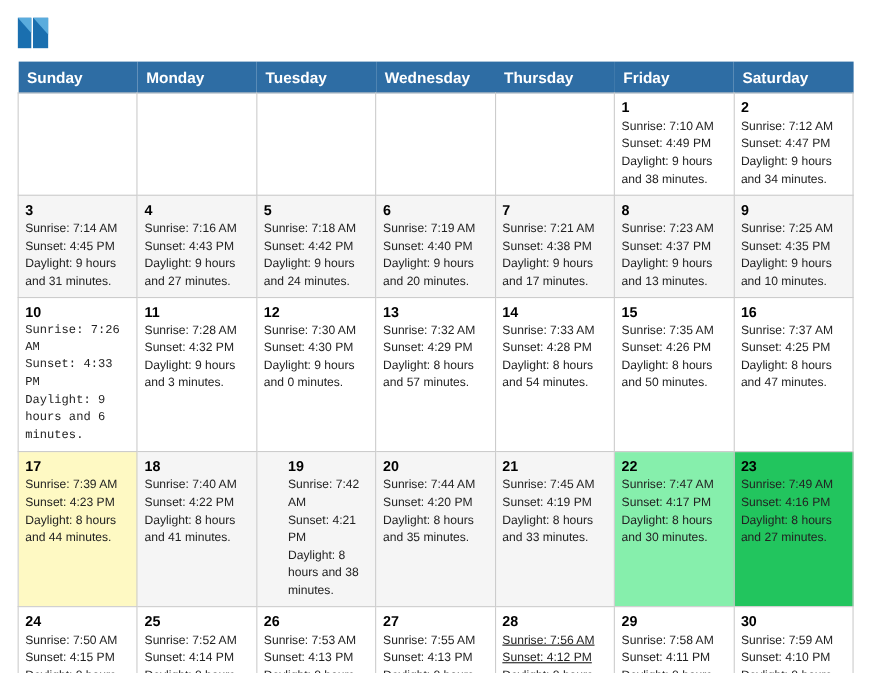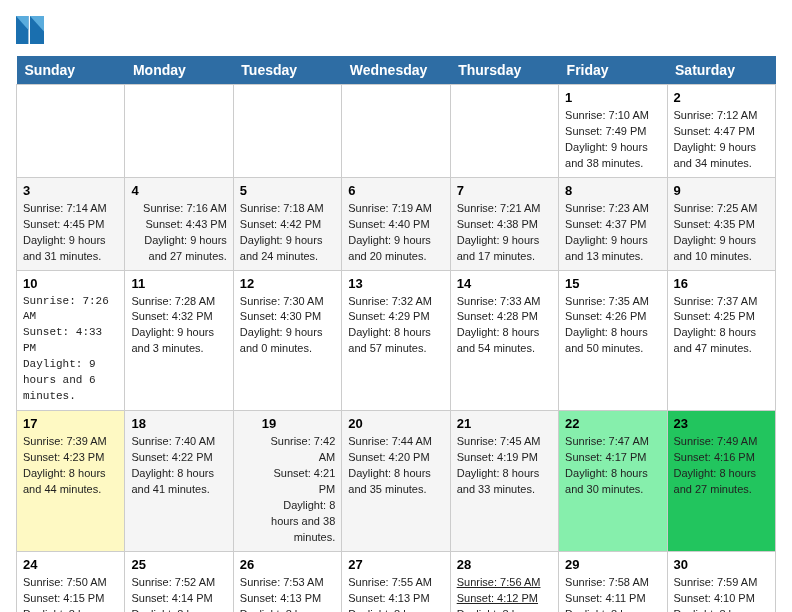--- a/index.html
+++ b/index.html
@@ -121,40 +121,40 @@
   <tbody id="calendar-body">
   <tr>
         <td class="empty"></td>
         <td class="empty"></td>
         <td class="empty"></td>
         <td class="empty"></td>
         <td class="empty"></td>
         <td>
           <span class="day-num">1</span>
           <div class="day-info" style="white-space: pre-line;">Sunrise: 7:10 AM
-Sunset: 7:49 PM
+Sunset: 4:49 PM
 Daylight: 9 hours and 38 minutes.</div>
         </td>
         <td>
           <span class="day-num">2</span>
           <div class="day-info" style="white-space: pre-line;">Sunrise: 7:12 AM
 Sunset: 4:47 PM
 Daylight: 9 hours and 34 minutes.</div>
         </td>
       </tr>
       <tr>
         <td style="background: rgb(245, 245, 245);">
           <span class="day-num">3</span>
           <div class="day-info" style="white-space: pre-line;">Sunrise: 7:14 AM
 Sunset: 4:45 PM
 Daylight: 9 hours and 31 minutes.</div>
         </td>
         <td style="background: rgb(245, 245, 245);">
           <span class="day-num">4</span>
-          <div class="day-info" style="white-space: pre-line; text-align: right;">Sunrise: 7:16 AM
+          <div class="day-info" style="white-space: pre-line;">Sunrise: 7:16 AM
 Sunset: 4:43 PM
 Daylight: 9 hours and 27 minutes.</div>
         </td>
         <td style="background: rgb(245, 245, 245);">
           <span class="day-num">5</span>
           <div class="day-info" style="white-space: pre-line;">Sunrise: 7:18 AM
 Sunset: 4:42 PM
 Daylight: 9 hours and 24 minutes.</div>
         </td>
         <td style="background: rgb(245, 245, 245);">
@@ -234,21 +234,21 @@
 Daylight: 8 hours and 44 minutes.</div>
         </td>
         <td style="background: rgb(245, 245, 245);">
           <span class="day-num">18</span>
           <div class="day-info" style="white-space: pre-line;">Sunrise: 7:40 AM
 Sunset: 4:22 PM
 Daylight: 8 hours and 41 minutes.</div>
         </td>
         <td style="background: rgb(245, 245, 245); padding-left: 28px;">
           <span class="day-num">19</span>
-          <div class="day-info" style="white-space: pre-line; text-align: right;">Sunrise: 7:42 AM
+          <div class="day-info" style="white-space: pre-line;">Sunrise: 7:42 AM
 Sunset: 4:21 PM
 Daylight: 8 hours and 38 minutes.</div>
         </td>
         <td style="background: rgb(245, 245, 245);">
           <span class="day-num">20</span>
           <div class="day-info" style="white-space: pre-line;">Sunrise: 7:44 AM
 Sunset: 4:20 PM
 Daylight: 8 hours and 35 minutes.</div>
         </td>
         <td style="background: rgb(245, 245, 245);">

